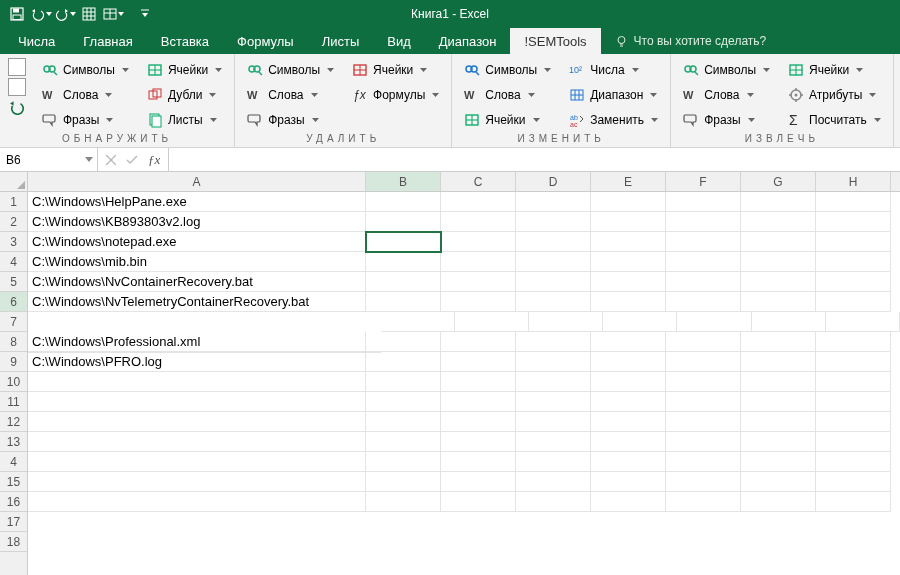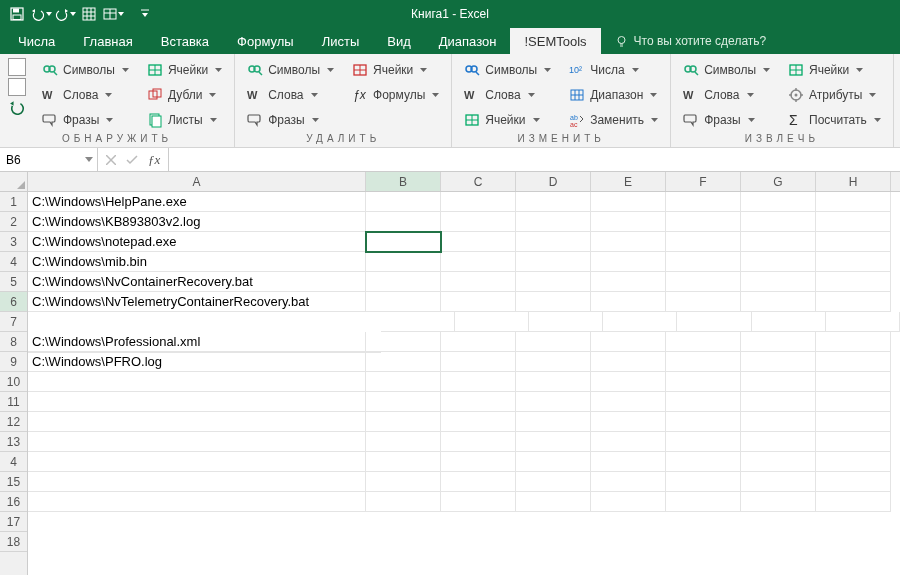--- a/index.html
+++ b/index.html
@@ -18,21 +18,21 @@
   .mtab { padding: 0 14px; display: flex; align-items: center; color: #fff; font-size: 13px; cursor: pointer; }
   .mtab.active { background: #f3f3f3; color: #333; }
   .tell-me { display: flex; align-items: center; gap: 6px; color: #d9ecdf; padding: 0 14px; font-size: 12px; }
   .bulb { display:inline-flex; }
 
   
   .ribbon { height: 94px; background: #f3f3f3; border-bottom: 1px solid #d4d4d4; display: flex; }
   .rgroup { border-right: 1px solid #d6d6d6; display: flex; flex-direction: column; padding: 4px 8px 0 8px; }
   .rgroup-body { flex: 1; display: flex; gap: 10px; }
   .rcol { display: flex; flex-direction: column; gap: 2px; }
-  .rbtn { height: 23px; display: flex; align-items: center; gap: 5px; padding: 0 4px; cursor: pointer; white-space: nowrap; font-size: 12px; color: #404040;}
+  .rbtn { height: 23px; display: flex; align-items: center; gap: 5px; padding: 0 4px; cursor: pointer; white-space: nowrap; font-size: 12px; color: #000000;}
   .ricon { width: 16px; height: 16px; display: inline-flex; align-items: center; justify-content: center; position: relative; }
   .drop-caret { margin-left: 2px; display:inline-flex; }
   .rgroup-label { text-align: center; font-size: 10px; letter-spacing: 4px; color: #666; padding-bottom: 3px; text-transform: uppercase; }
   .leftcol-extra { display:flex; flex-direction:column; gap:2px; margin-right:2px;}
   .small-square { width:18px; height:18px; border:1px solid #999; background:#fff; cursor:pointer;}
   .undo-icon { width:18px; height:18px; display:flex; align-items:center; justify-content:center; color:#0f6e3f; cursor:pointer;}
 
   
   .fbar { height: 24px; border-bottom: 1px solid #ccc; display: flex; align-items: stretch; background: #fff; }
   .namebox { width: 98px; border-right: 1px solid #ccc; display: flex; align-items: center; padding: 0 6px; font-size: 12px; position:relative;}

